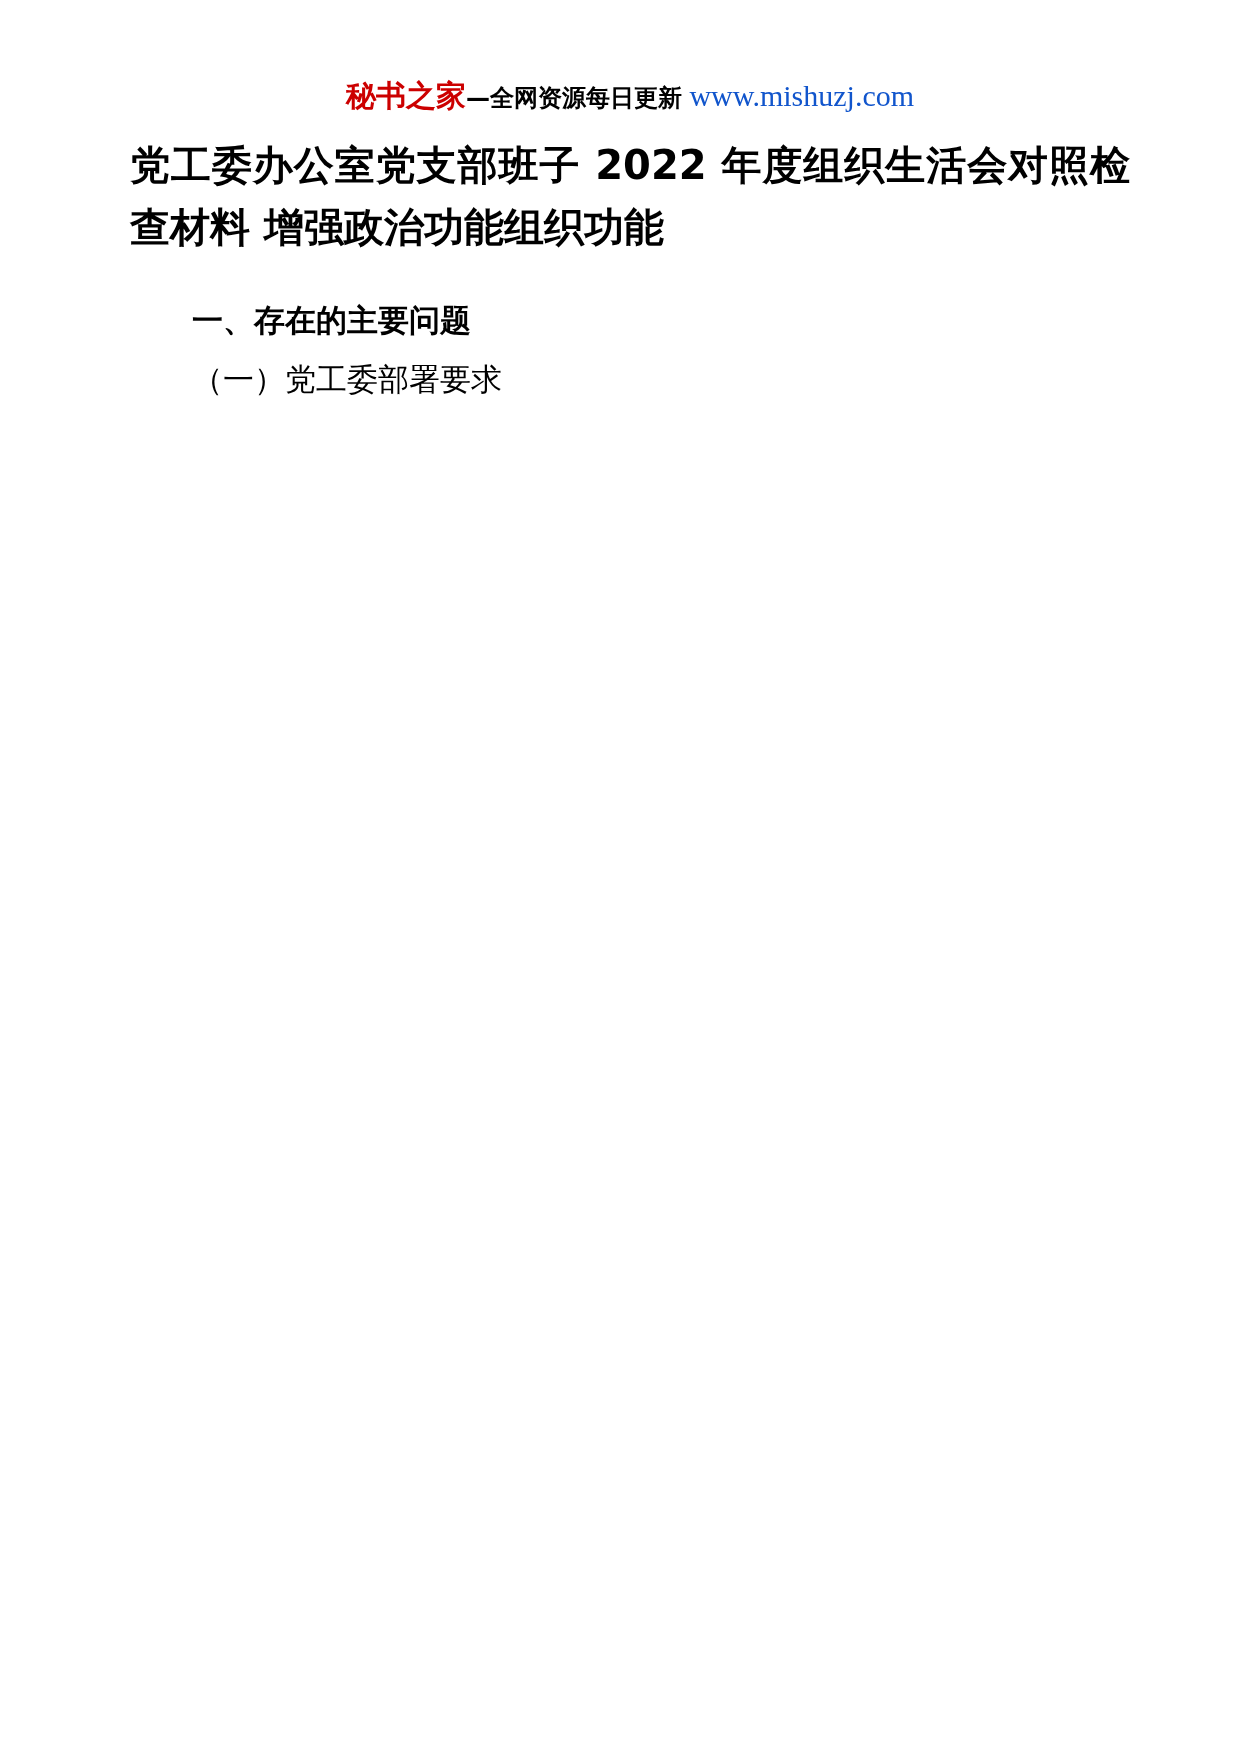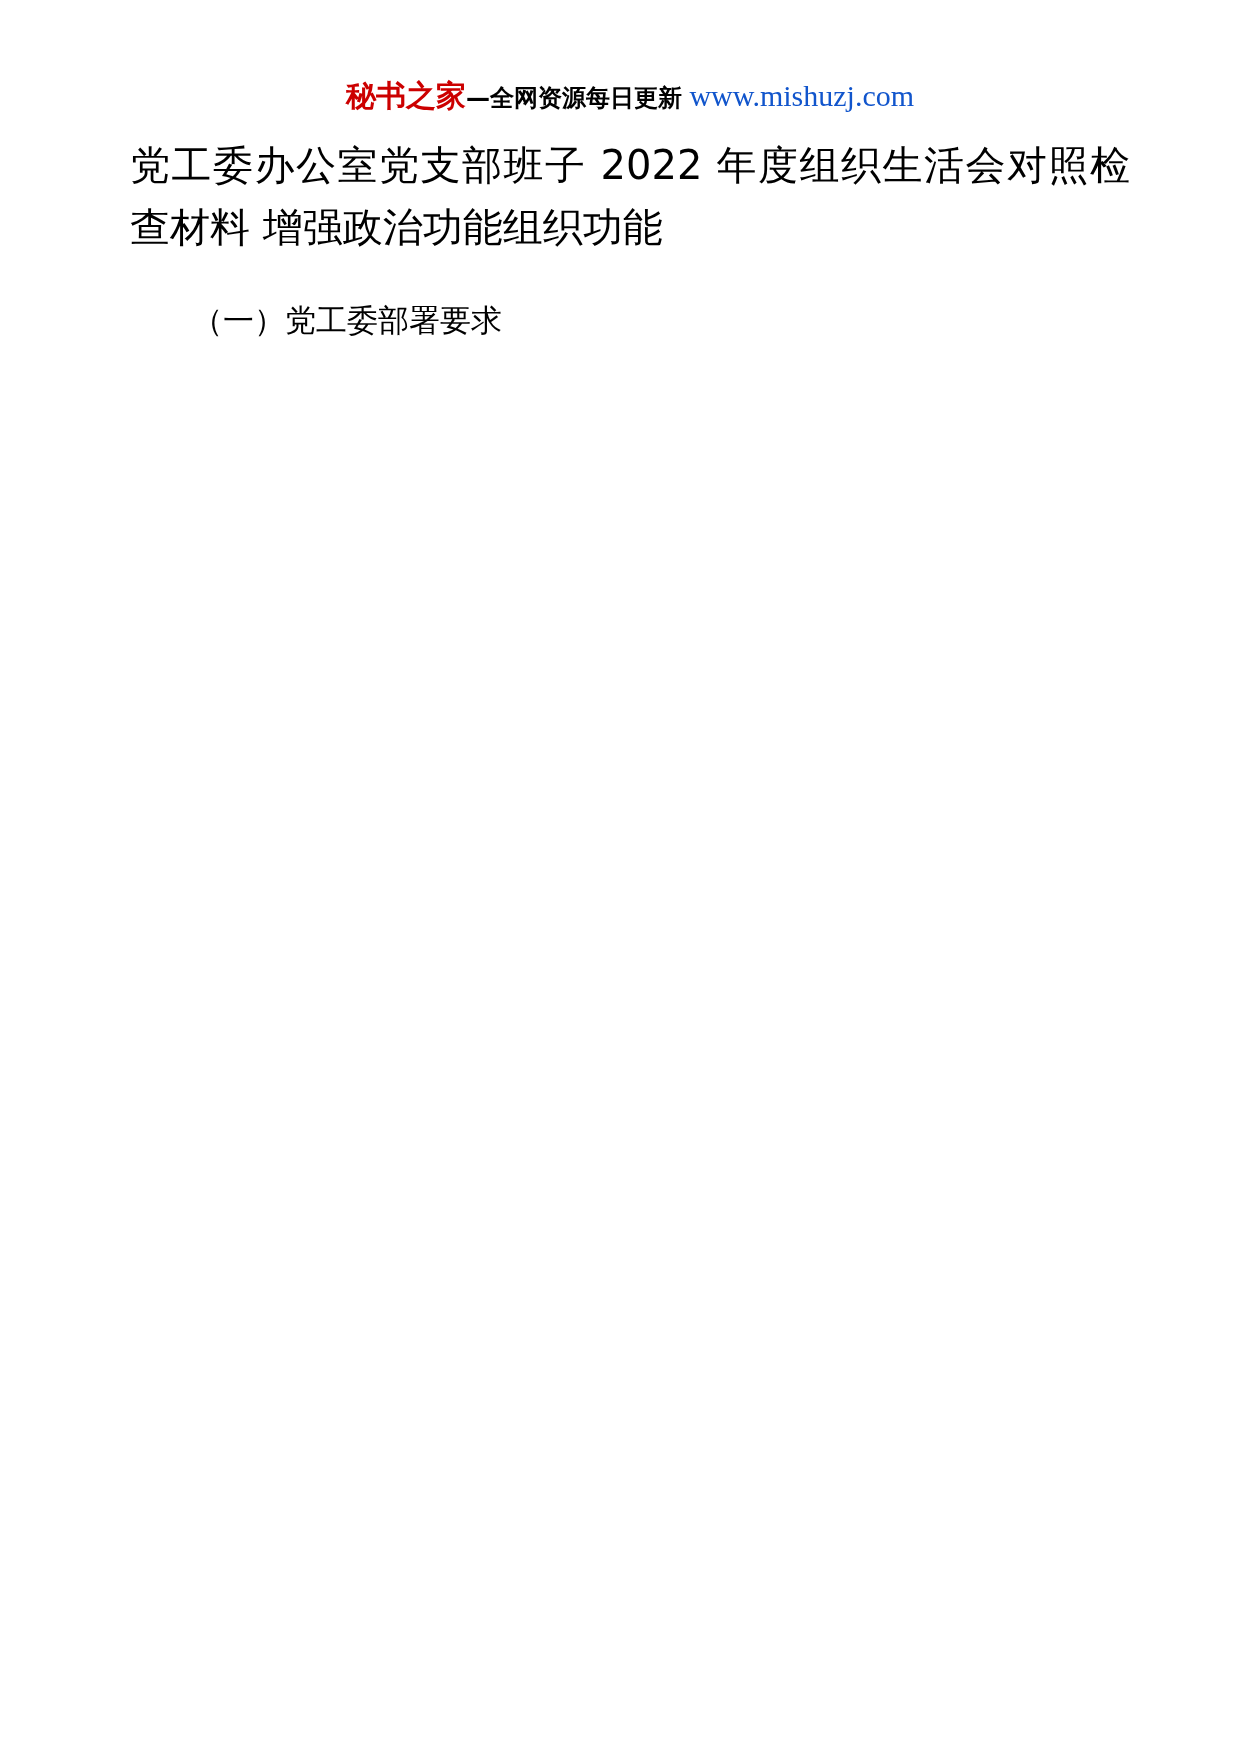--- a/index.html
+++ b/index.html
@@ -46,21 +46,21 @@
     font-family: "DejaVu Sans", sans-serif;
     font-size: 24px;
   }
   .watermark .url {
     color: #1155cc;
     font-size: 30px;
     font-family: "Liberation Serif", serif;
   }
   .doc-title {
     font-size: 40px;
-    font-weight: normal;
+    font-weight: bold;
     line-height: 1.55;
     text-align: justify;
     text-align-last: left;
     margin: 4px 0 34px 0;
     letter-spacing: 0px;
     font-family: "DejaVu Sans", sans-serif;
   }
   p.body-text {
     font-size: 31px;
     line-height: 1.84;
@@ -83,17 +83,18 @@
 
 <div class="page">
 
   <div class="watermark">
     <span class="brand">秘书之家</span><span class="dash">—</span><span class="slogan">全网资源每日更新</span> <span class="url">www.mishuzj.com</span>
   </div>
 
   <h1 class="doc-title">党工委办公室党支部班子 2022 年度组织生活会对照检查材料 增强政治功能组织功能</h1>
 
 
+  <p class="body-text bold spaced">一、存在的主要问题</p>
 
   <p class="body-text spaced">（一）党工委部署要求</p>
 
 
 </div>
 
 </body></html>

